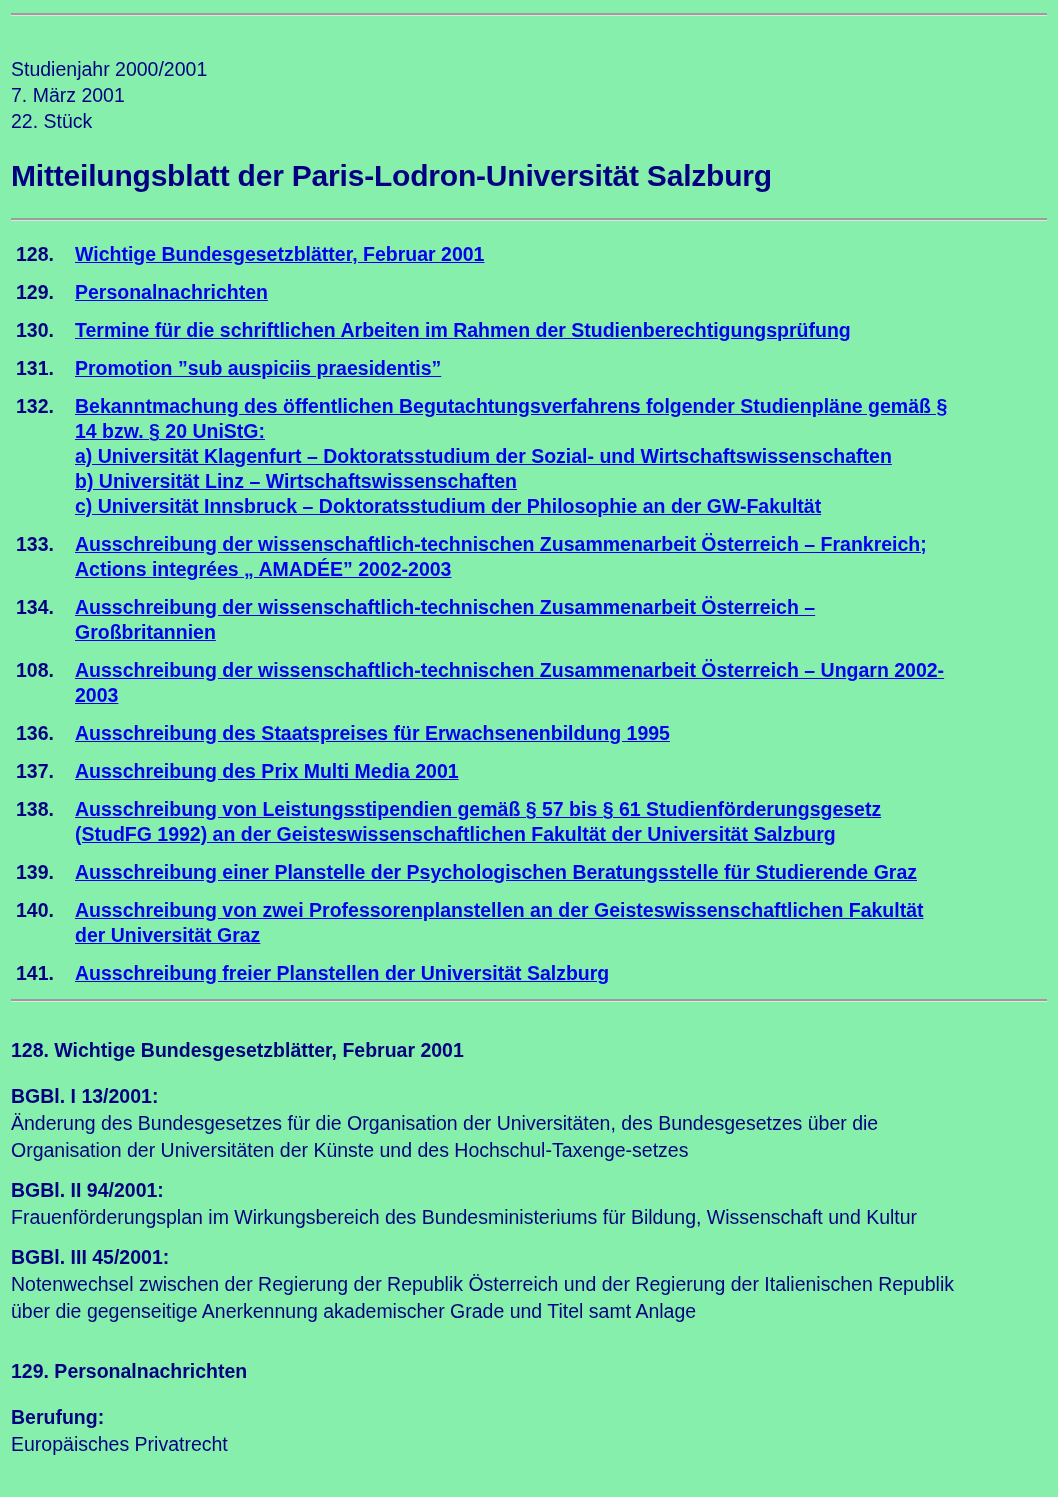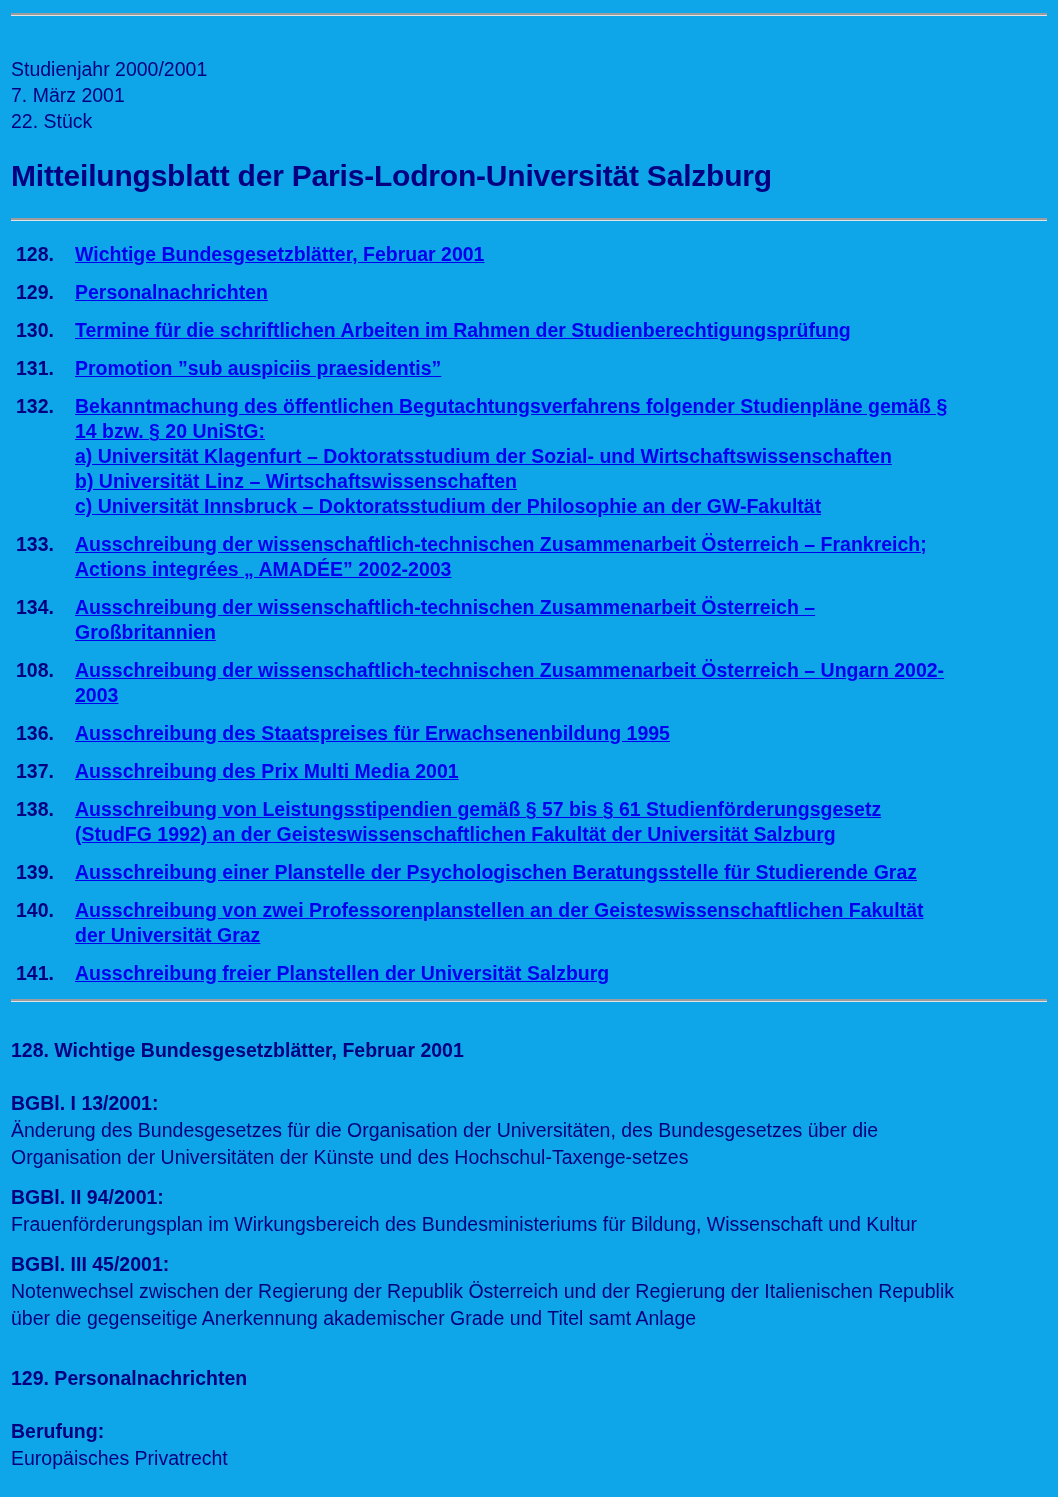--- a/index.html
+++ b/index.html
@@ -4,21 +4,21 @@
 <title>Mitteilungsblatt der Paris-Lodron-Universität Salzburg</title>
 <style>
   html, body { margin: 0; padding: 0; background: #ffffff; }
   .page {
     position: relative;
     width: 1058px;
     height: 1497px;
     overflow: hidden;
     box-sizing: border-box;
     padding: 13px 11px 0 11px;
-    background: #0ea5e9;
+    background: #86efac;
     color: #000080;
     font-family: "Liberation Sans", "DejaVu Sans", sans-serif;
     font-size: 19.5px;
   }
   .rule {
     border: 0;
     height: 2px;
     margin: 0;
     background: #9c9c9c;
     border-bottom: 1px solid #e3e3e3;
@@ -48,21 +48,21 @@
     color: #0000EE;
     font-weight: bold;
     text-decoration: underline;
     cursor: pointer;
     margin-top: 13px;
   }
   .rule-toc { margin-top: 11px; }
   .doc-section { margin-top: 36px; }
   .doc-section + .doc-section { margin-top: 34px; }
   .section-heading { font-weight: bold; line-height: 25px; white-space: nowrap; }
-  .block { margin-top: 27px; }
+  .block { margin-top: 20px; }
   .block + .block { margin-top: 13px; }
   .block-label { font-weight: bold; line-height: 27px; white-space: nowrap; }
   .block-line { line-height: 27px; white-space: nowrap; }
   .bold-seg { font-weight: bold; }
 </style>
 </head>
 <body>
 
 <div class="page">
   <hr class="rule">

